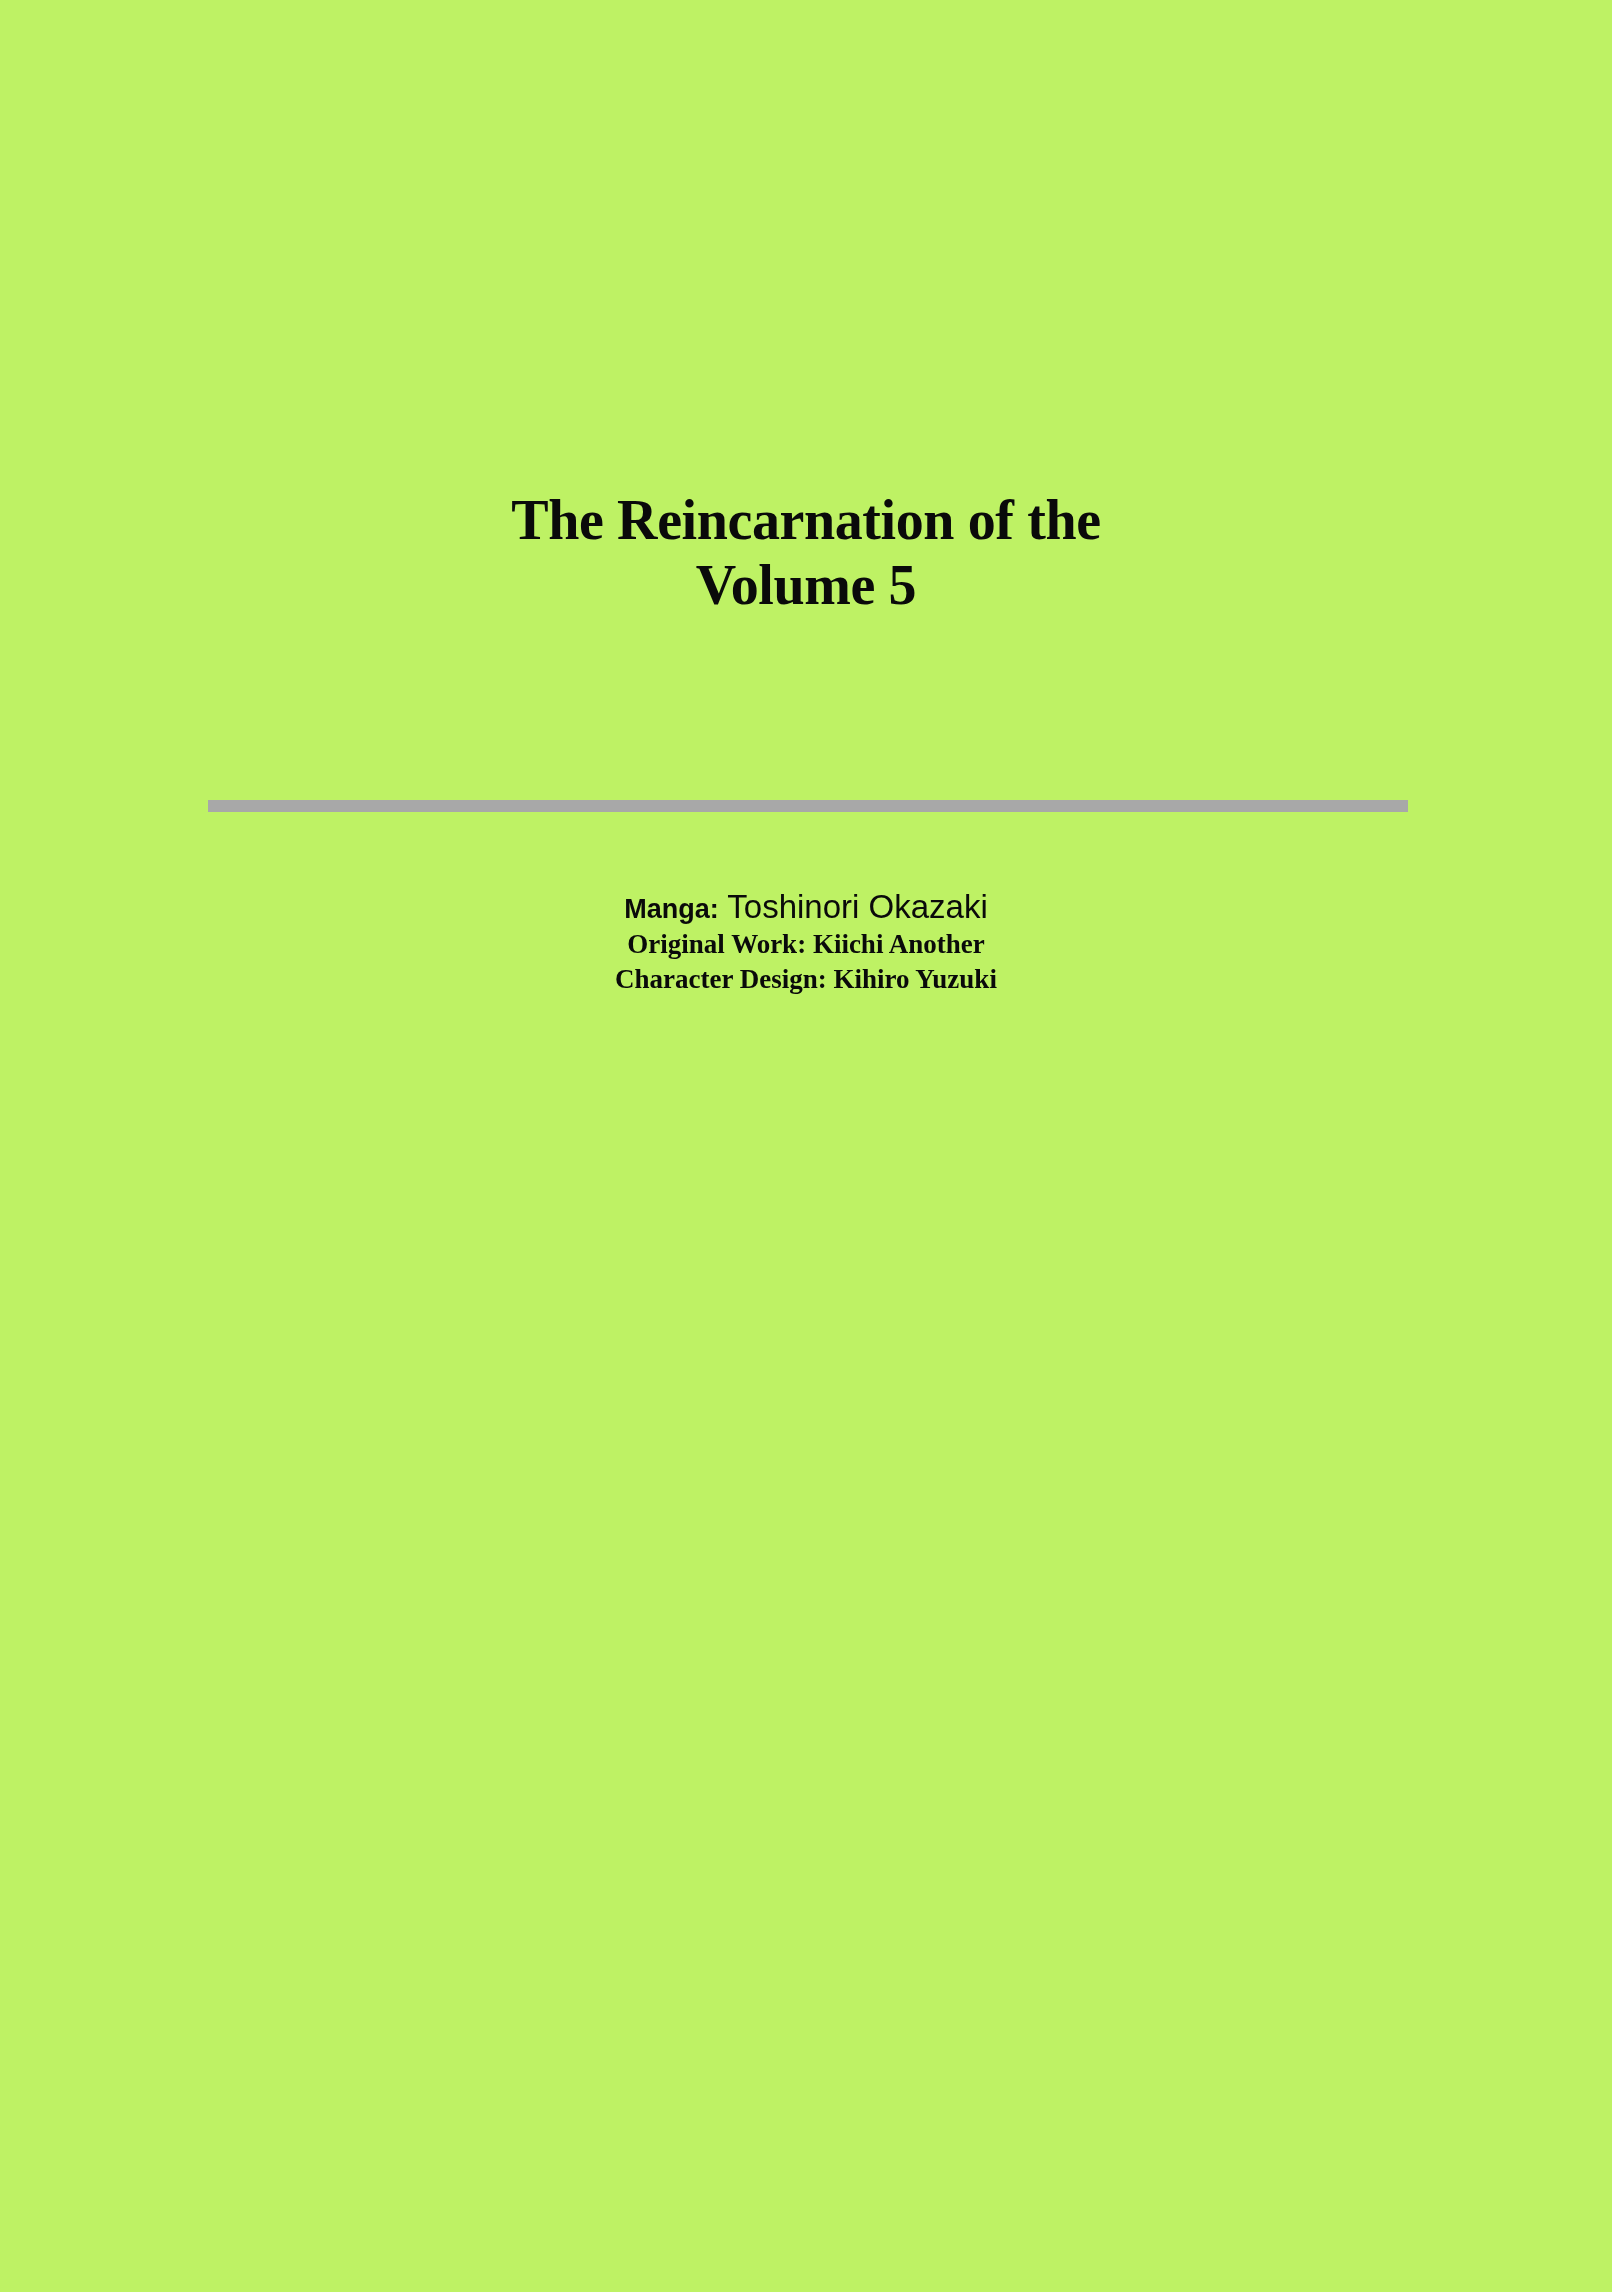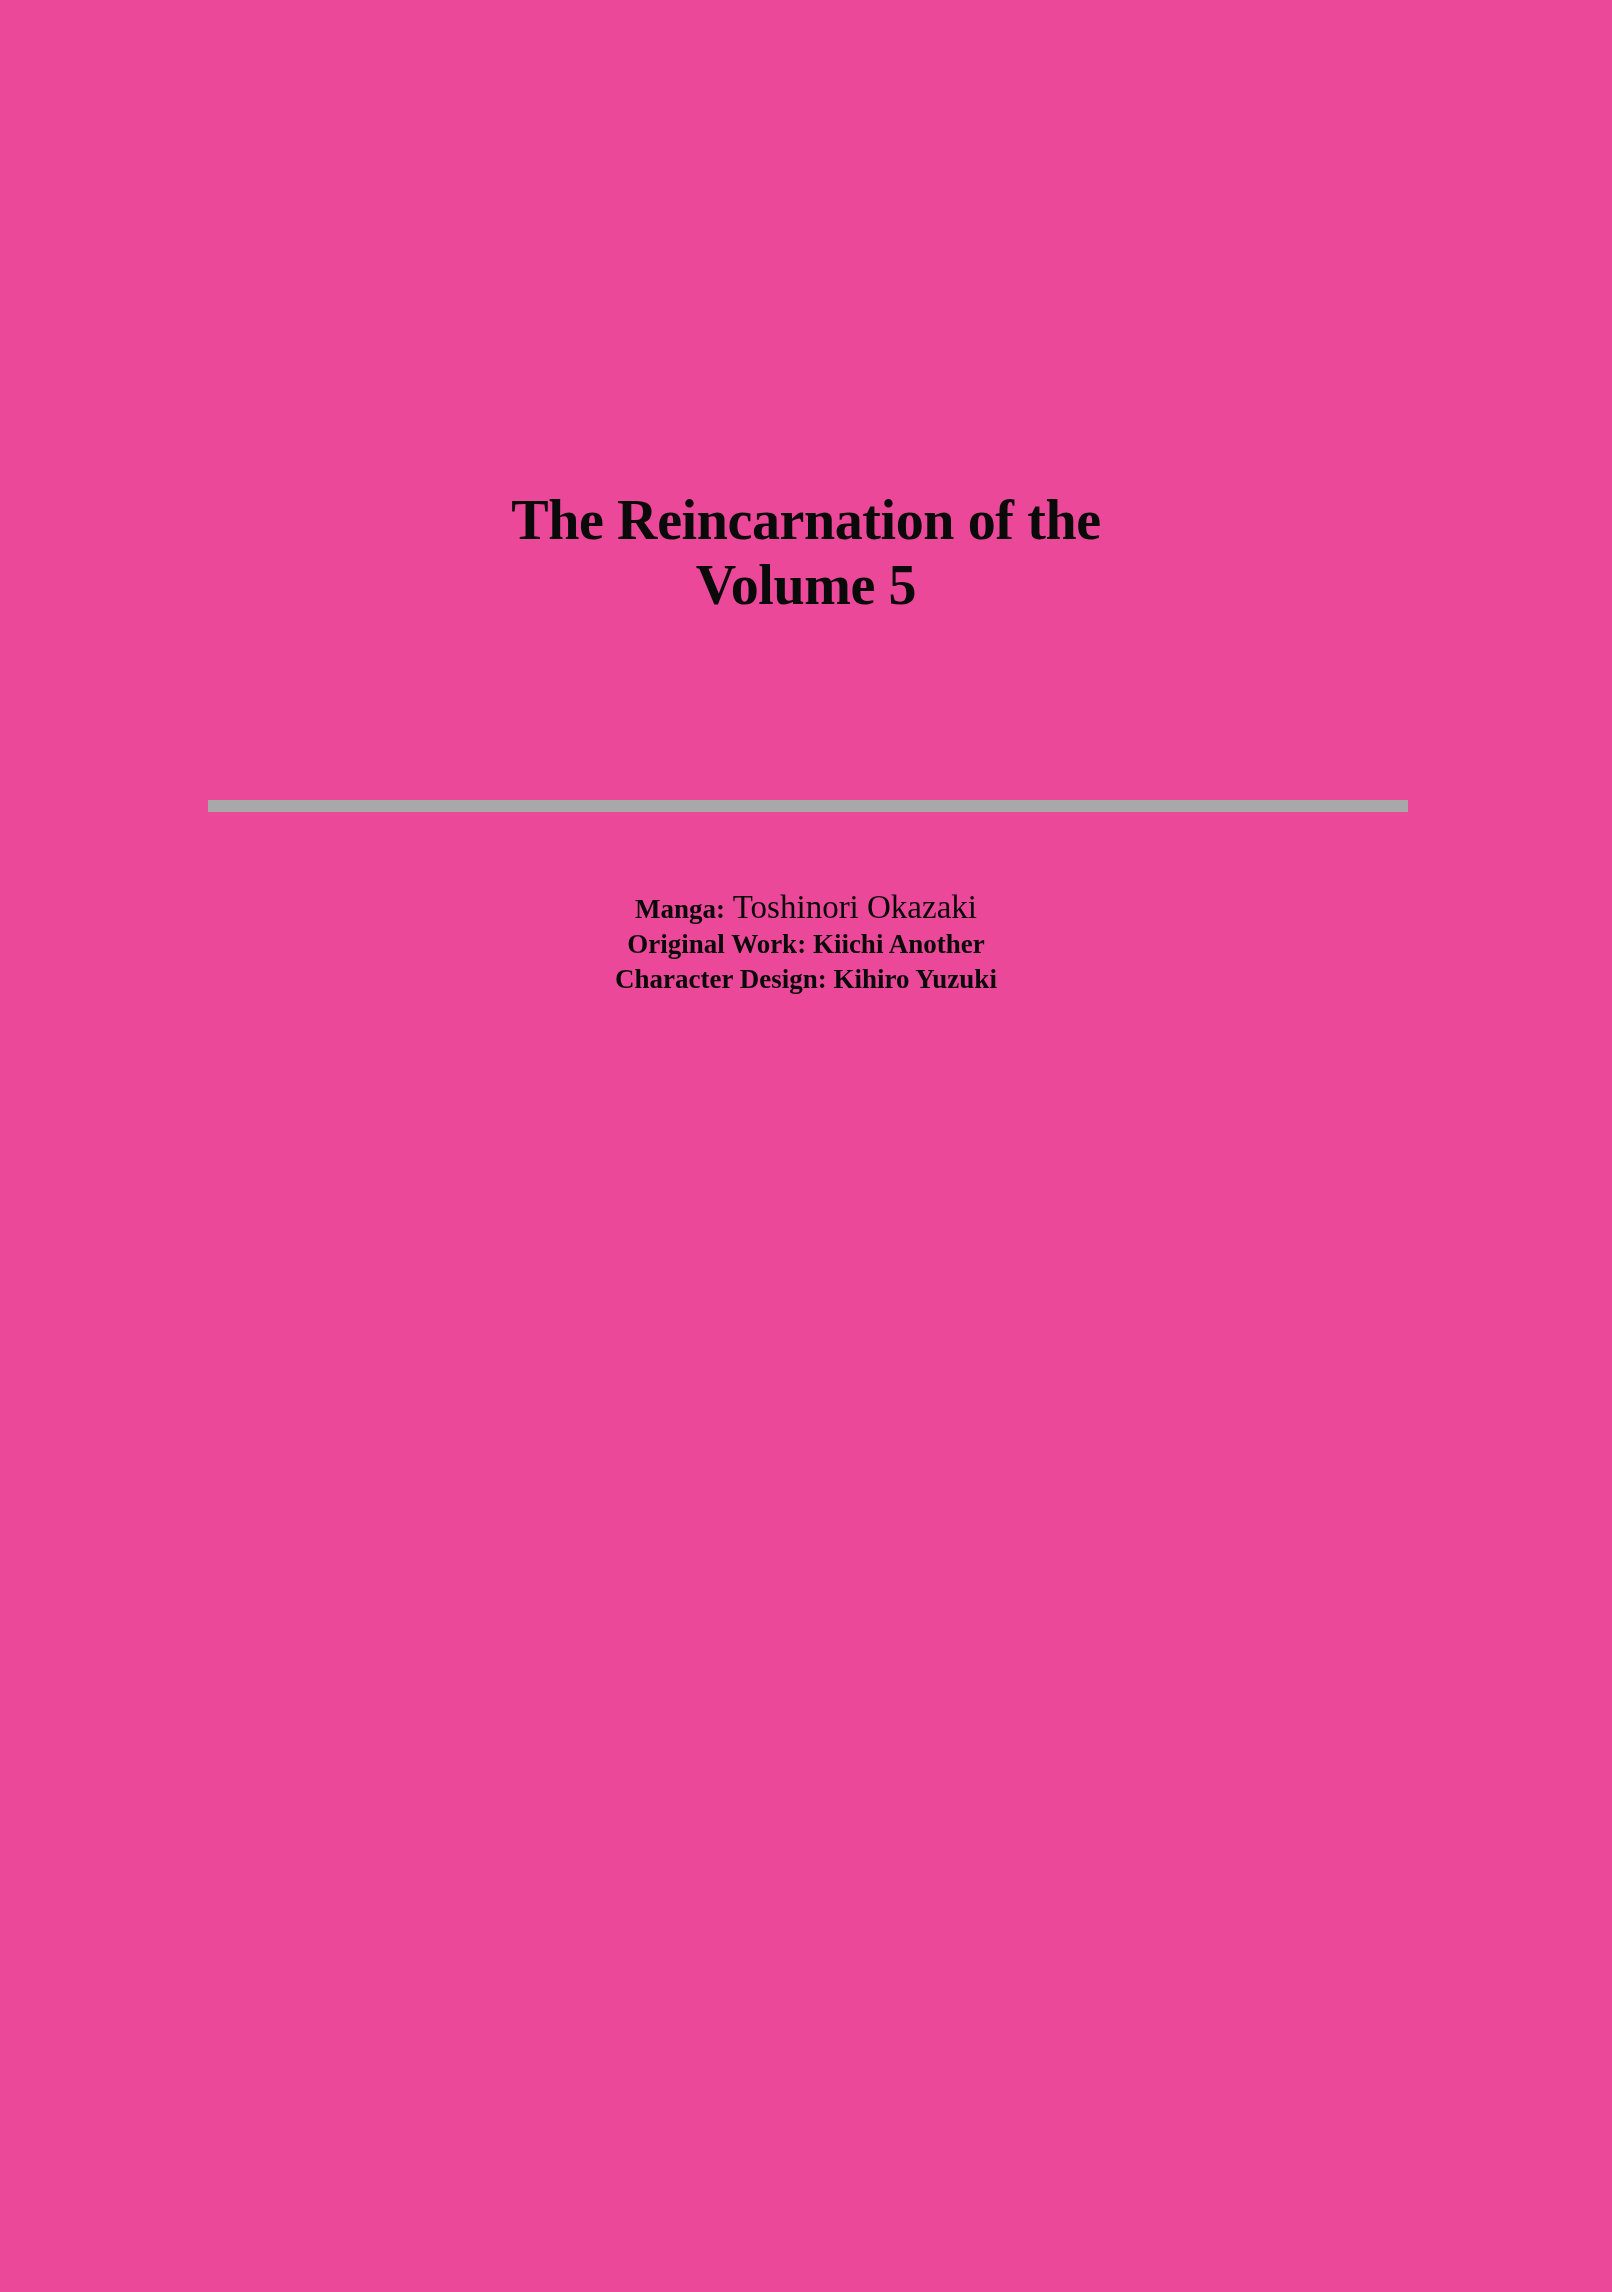--- a/index.html
+++ b/index.html
@@ -11,21 +11,21 @@
     width: 1613px;
     height: 2293px;
     font-family: "Liberation Serif", serif;
     color: #000000;
     overflow: hidden;
   }
   .page {
     position: relative;
     width: 1613px;
     height: 2293px;
-    background: #ec4899;
+    background: #bef264;
     box-sizing: border-box;
   }
   .title-block {
     position: absolute;
     left: 206px;
     top: 488px;
     width: 1200px;
     text-align: center;
   }
   .title-line {
@@ -46,21 +46,21 @@
     background: #a8a8a8;
   }
   .credits-block {
     position: absolute;
     left: 206px;
     top: 887px;
     width: 1200px;
     text-align: center;
   }
   .credit-primary {
-    font-family: Liberation Serif, serif;
+    font-family: Liberation Sans, sans-serif;
     font-size: 31px;
     line-height: 1.22;
     color: #0a0a0a;
     white-space: nowrap;
   }
   .credit-primary .label {
     font-weight: bold;
     font-size: 27px;
   }
   .credit-primary .name {

